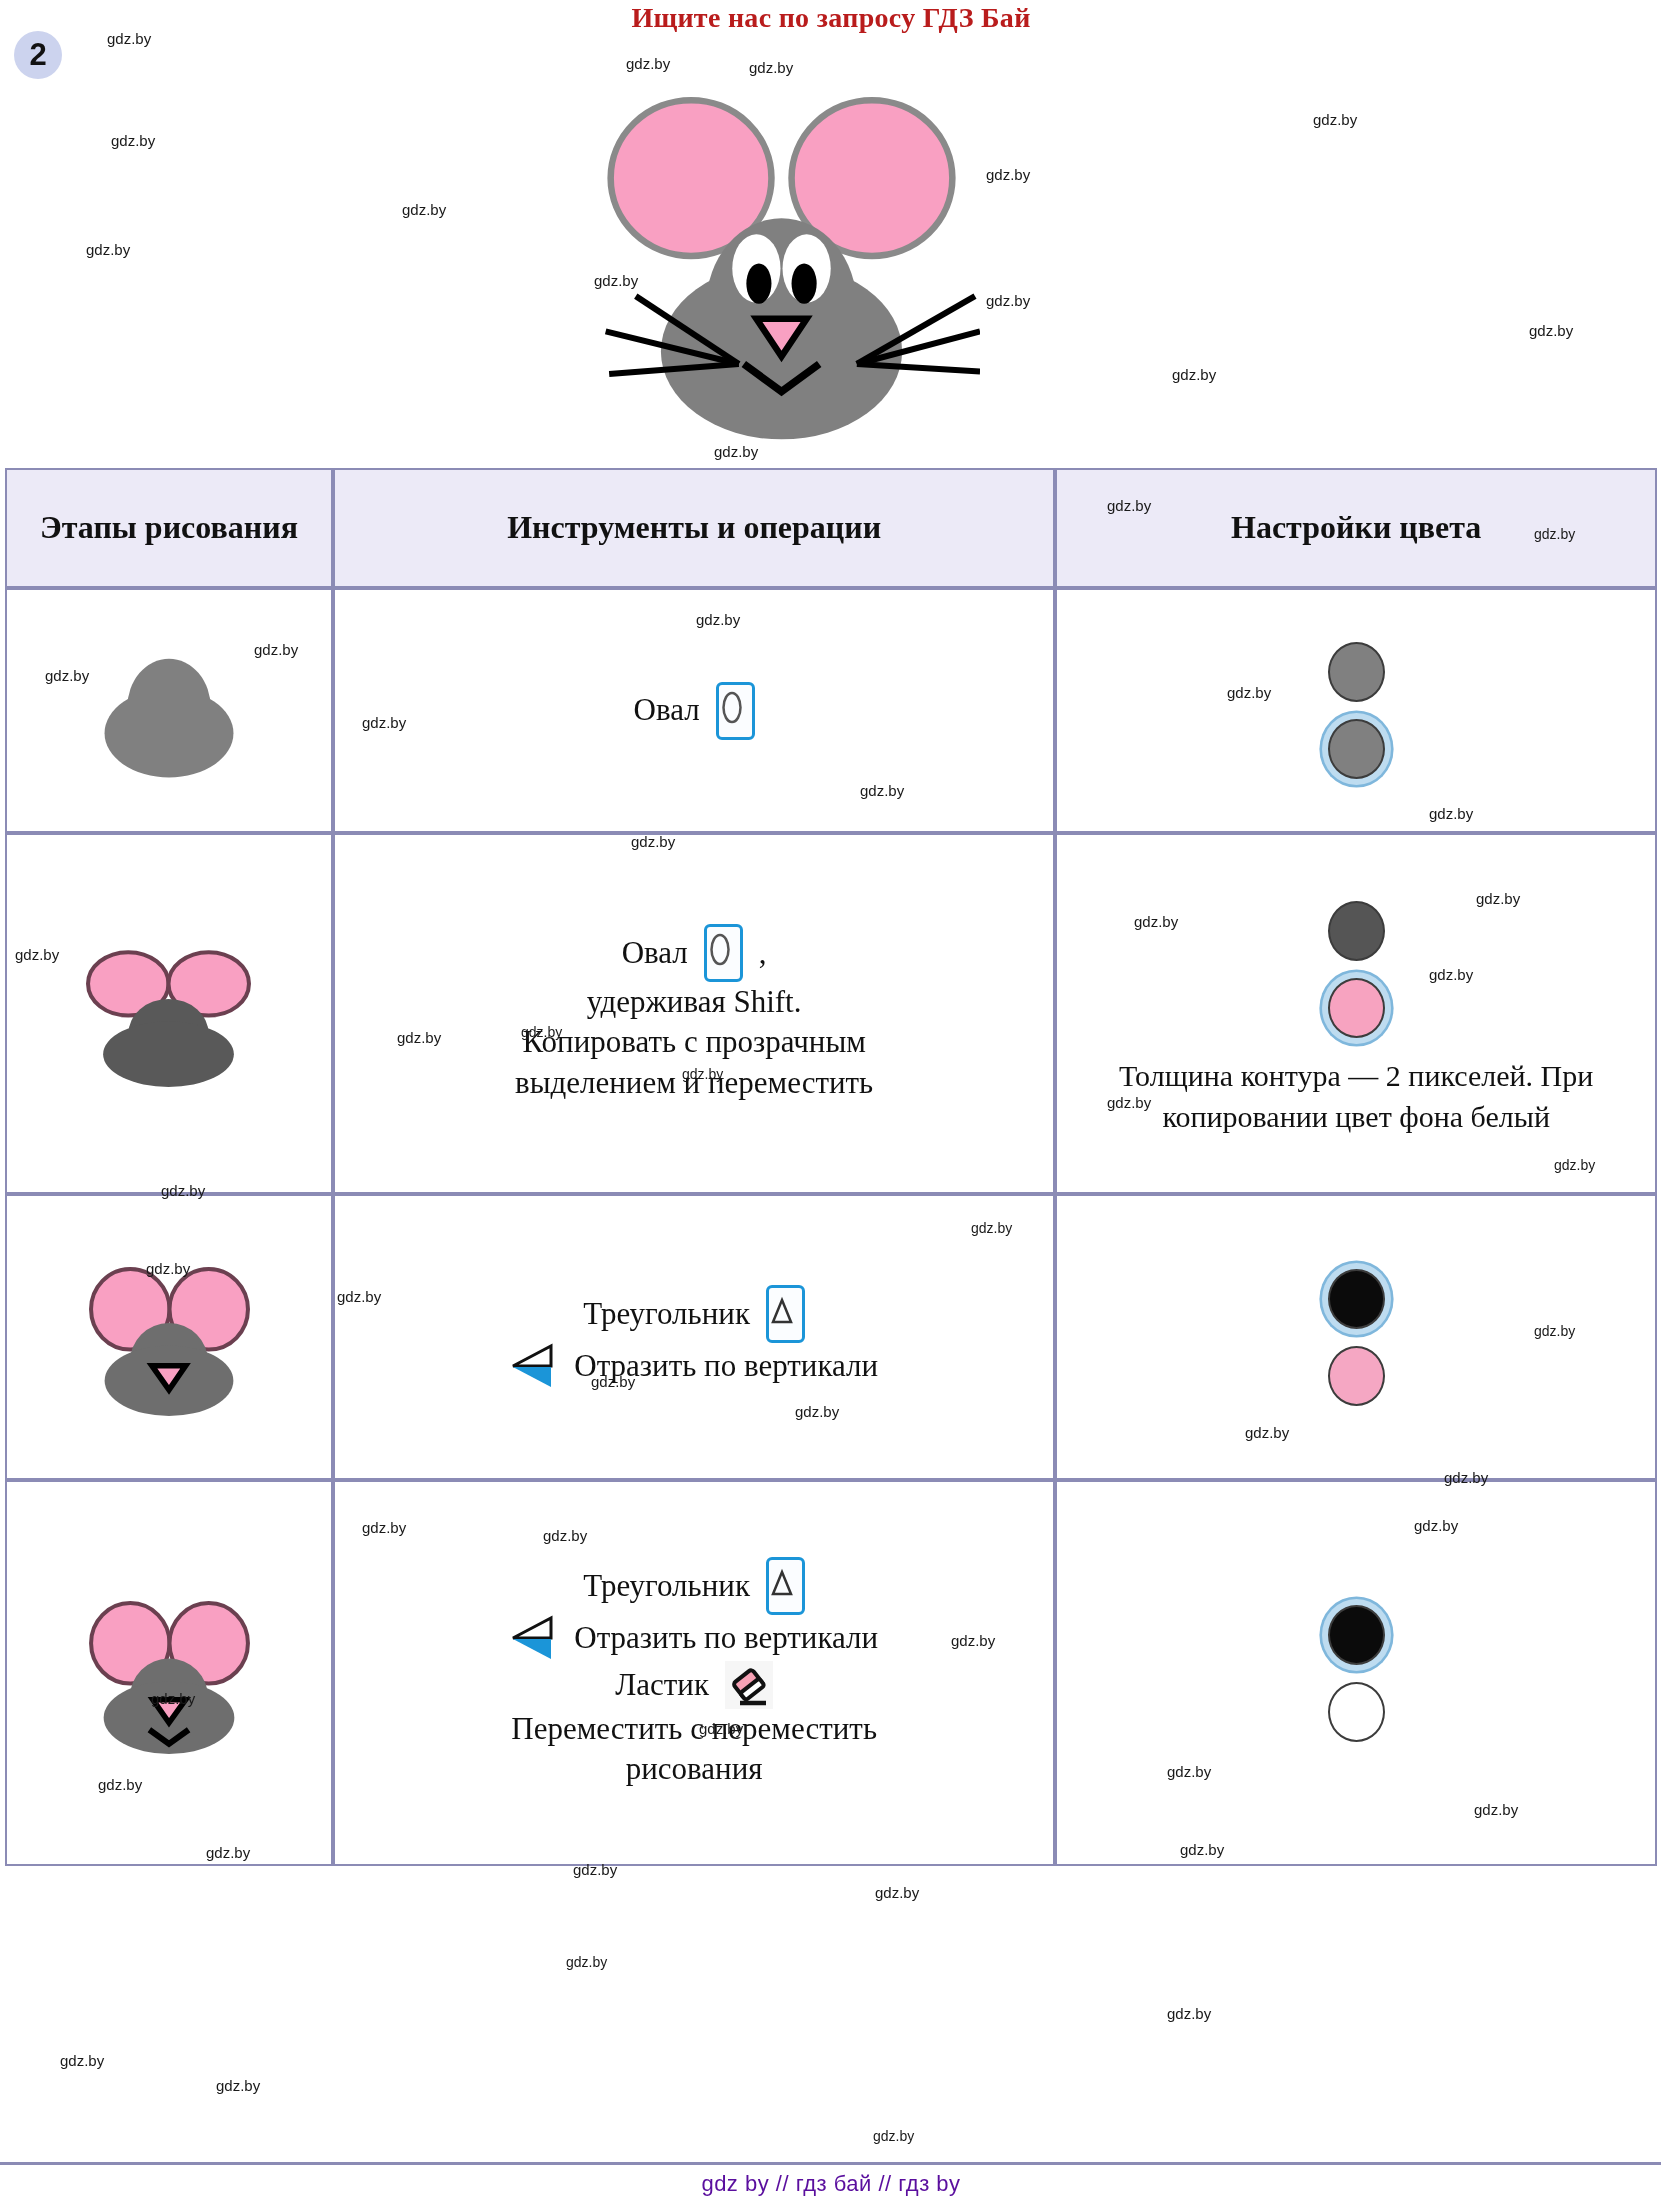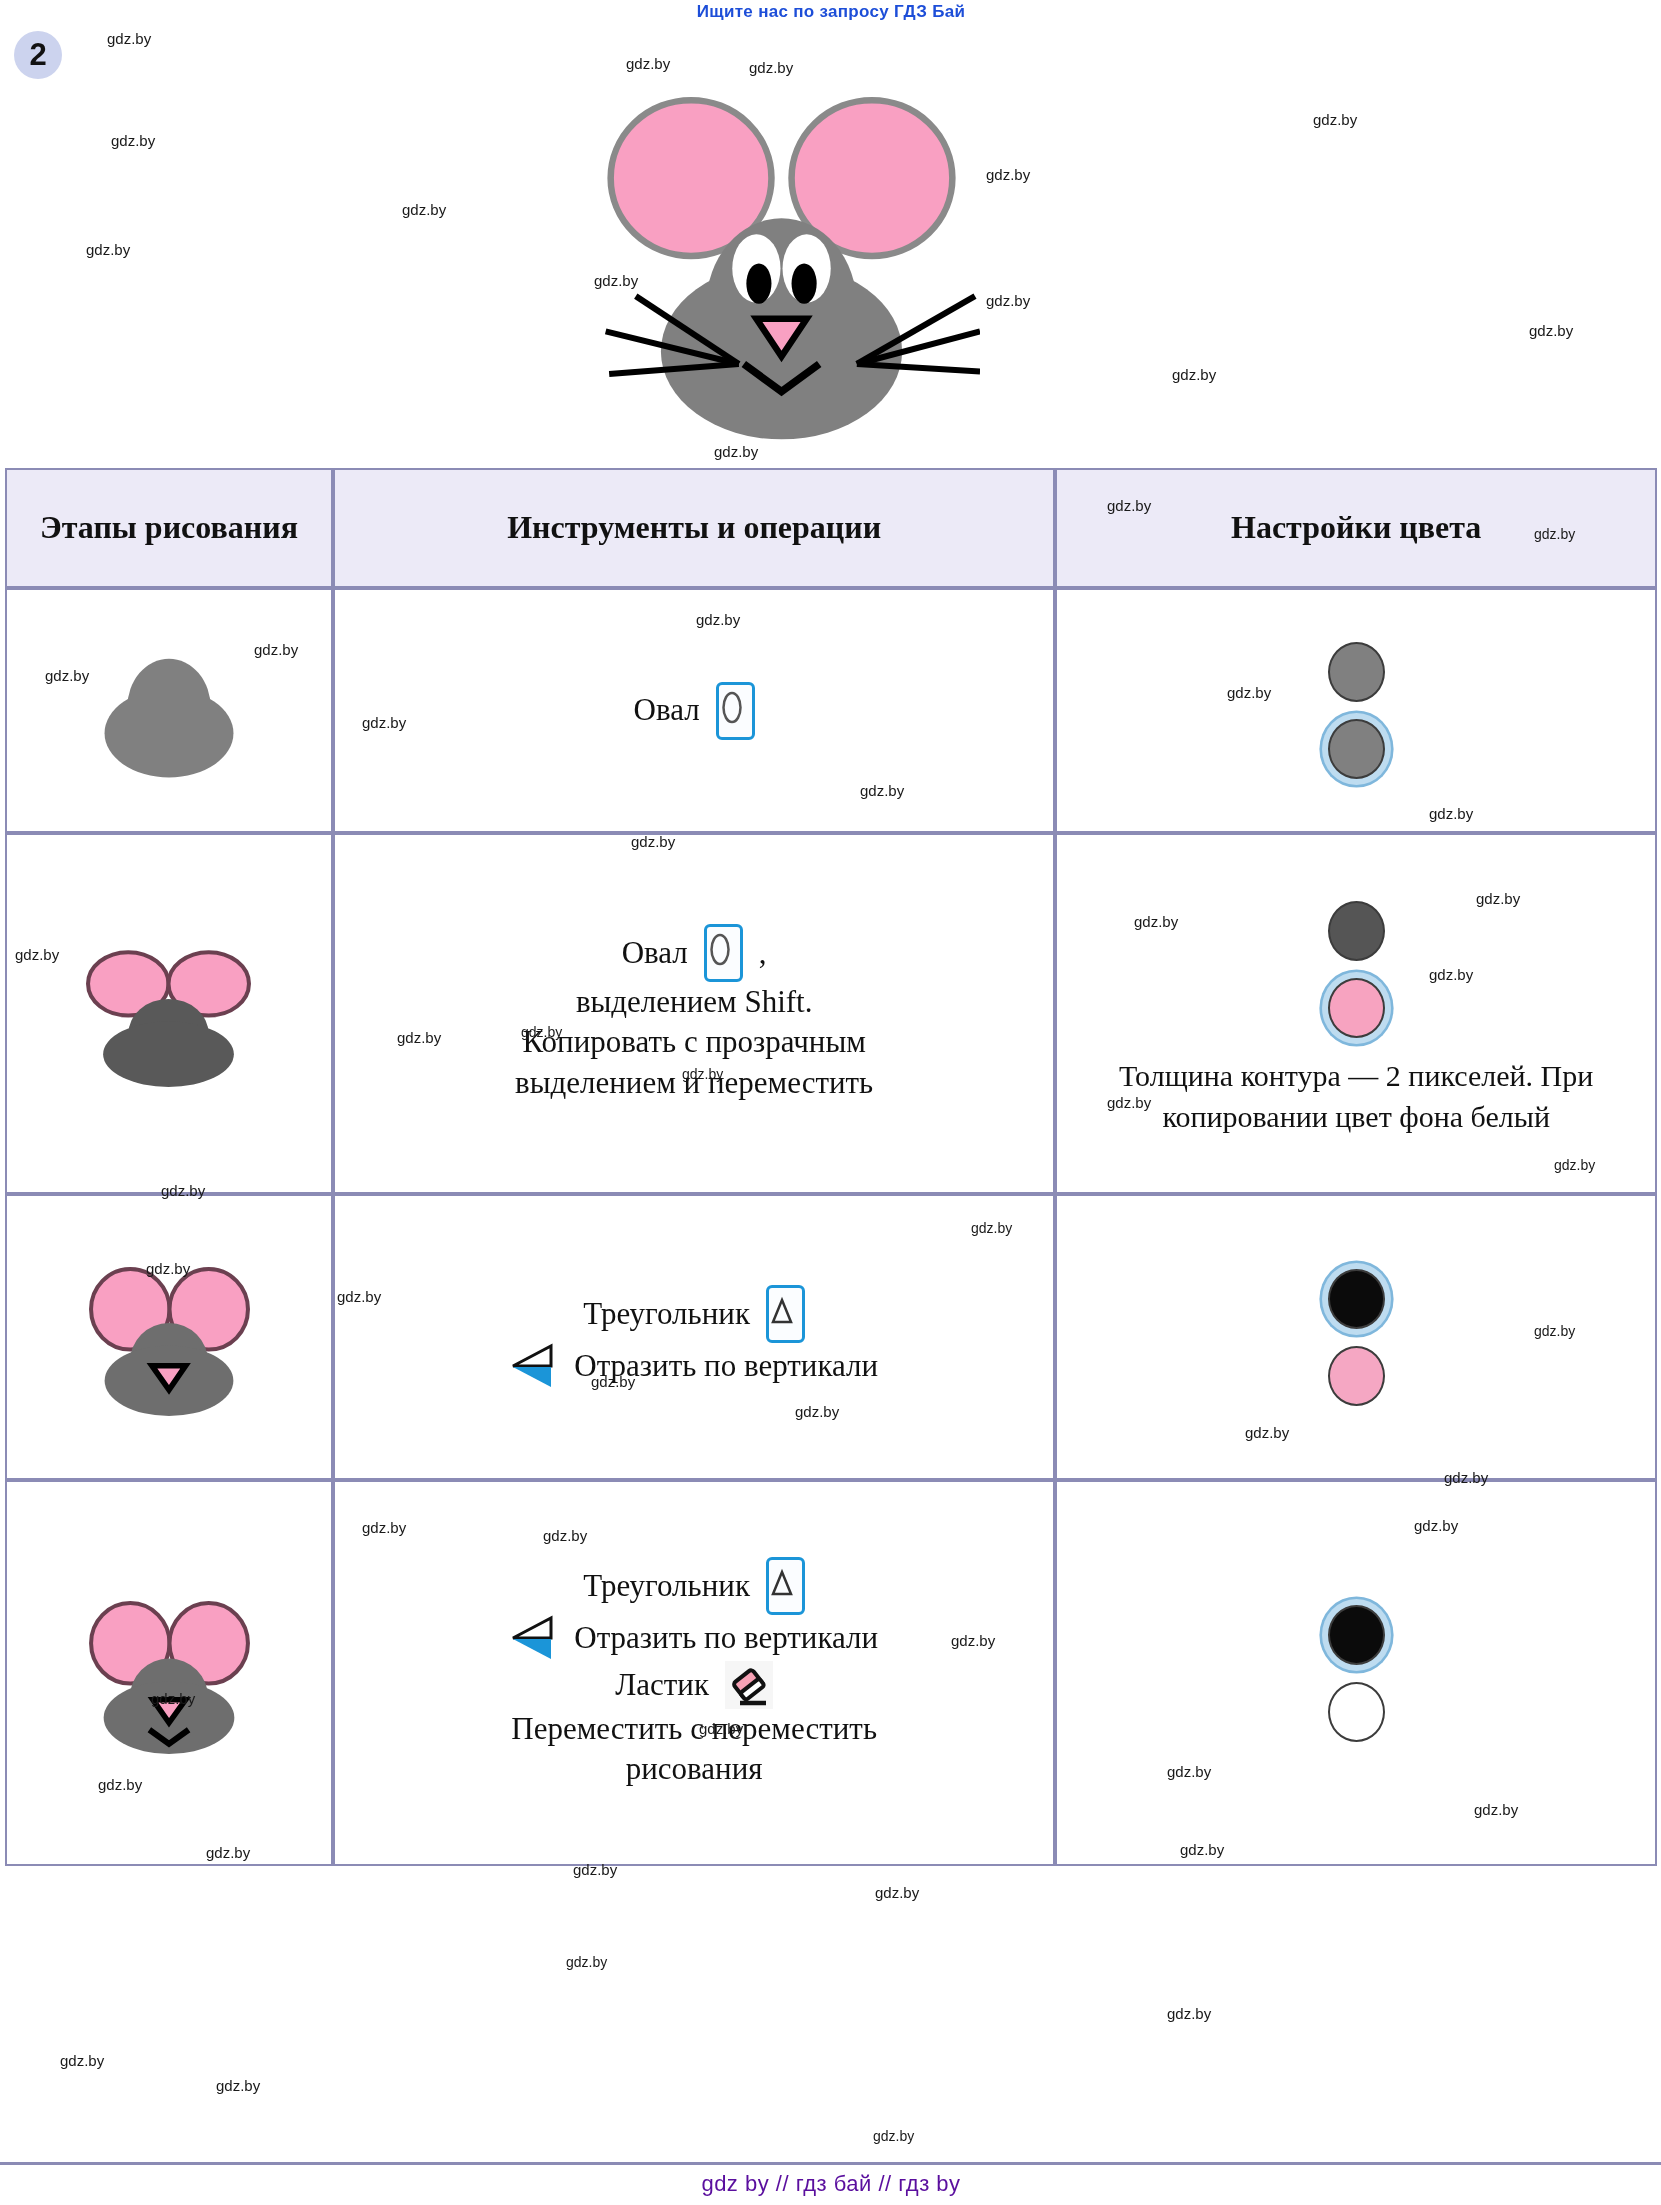--- a/index.html
+++ b/index.html
@@ -4,22 +4,22 @@
 <style>
   html,body{margin:0;padding:0;background:#ffffff;}
   body{
     width:1662px;height:2205px;position:relative;overflow:hidden;
     font-family:"Liberation Serif", serif;
   }
 
   
   .promo{
     position:absolute;top:2px;left:0;width:100%;text-align:center;
-    font-family:Liberation Sans, sans-serif;
-    font-size:17px;font-weight:700;color:#1d4ed8;letter-spacing:0.3px;
+    font-family:Liberation Serif, serif;
+    font-size:28px;font-weight:700;color:#b91c1c;letter-spacing:0.3px;
   }
 
   
   .task-head{position:absolute;top:31px;left:14px;display:flex;align-items:center;}
   .task-num{
     width:48px;height:48px;border-radius:50%;
     background:#ccd3ee;color:#111;
     display:flex;align-items:center;justify-content:center;
     font-family:"Liberation Sans", sans-serif;font-size:31px;font-weight:700;
   }
@@ -187,21 +187,21 @@
       <div class="tool-col">
         <div class="tool-line">
           <span class="tool-label">Овал</span>
           <span class="chip">
             <svg width="26" height="45" viewBox="0 0 52 90">
                   <ellipse cx="26" cy="45" rx="17" ry="29" fill="none" stroke="#555" stroke-width="5"></ellipse>
                 </svg>
           </span>
           <span>,</span>
         </div>
-        <div>выделением Shift.</div>
+        <div>удерживая Shift.</div>
         <div>Копировать с прозрачным</div>
         <div>выделением и переместить</div>
       </div>
     </td>
     <td class="c3">
       <div class="sw-wrap">
         <div class="sw plain" style="background:#555555"></div>
         <div class="sw sel" style="background:#f7a3c0"></div>
       </div>
       <div class="note">Толщина контура — 2 пикселей. При копировании цвет фона белый</div>

